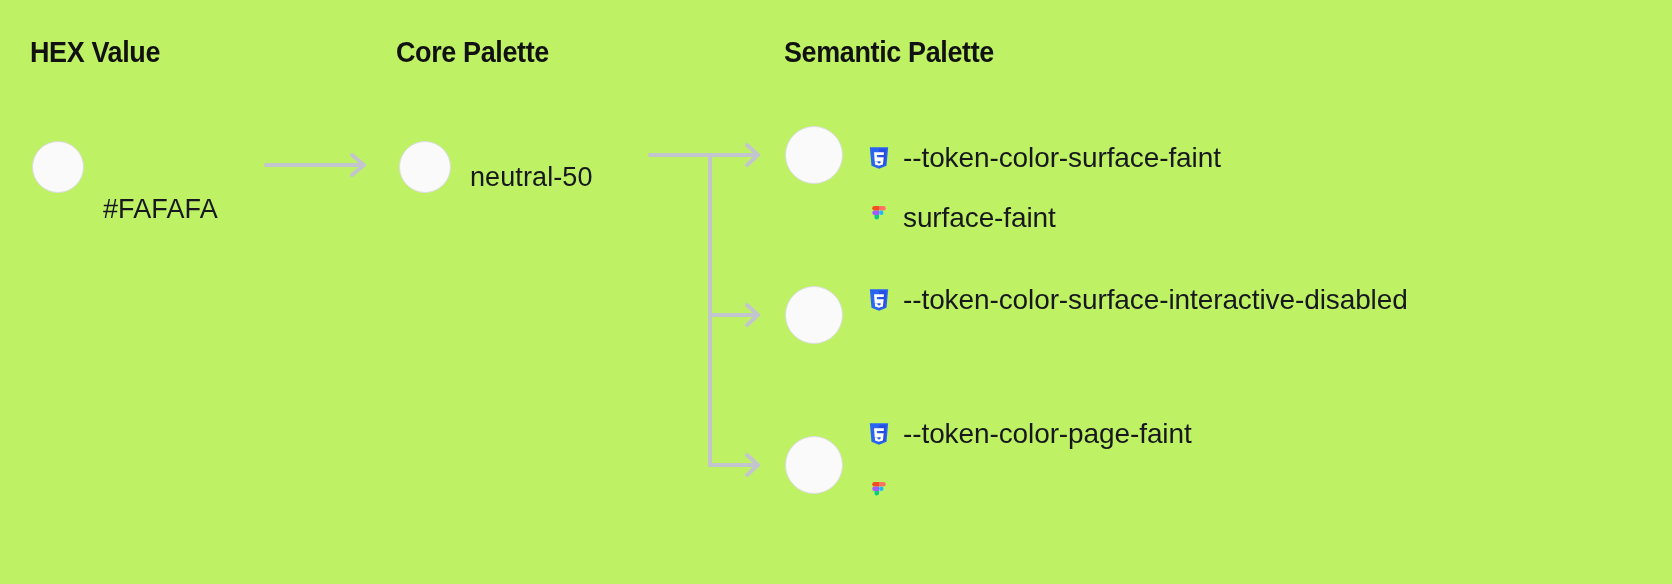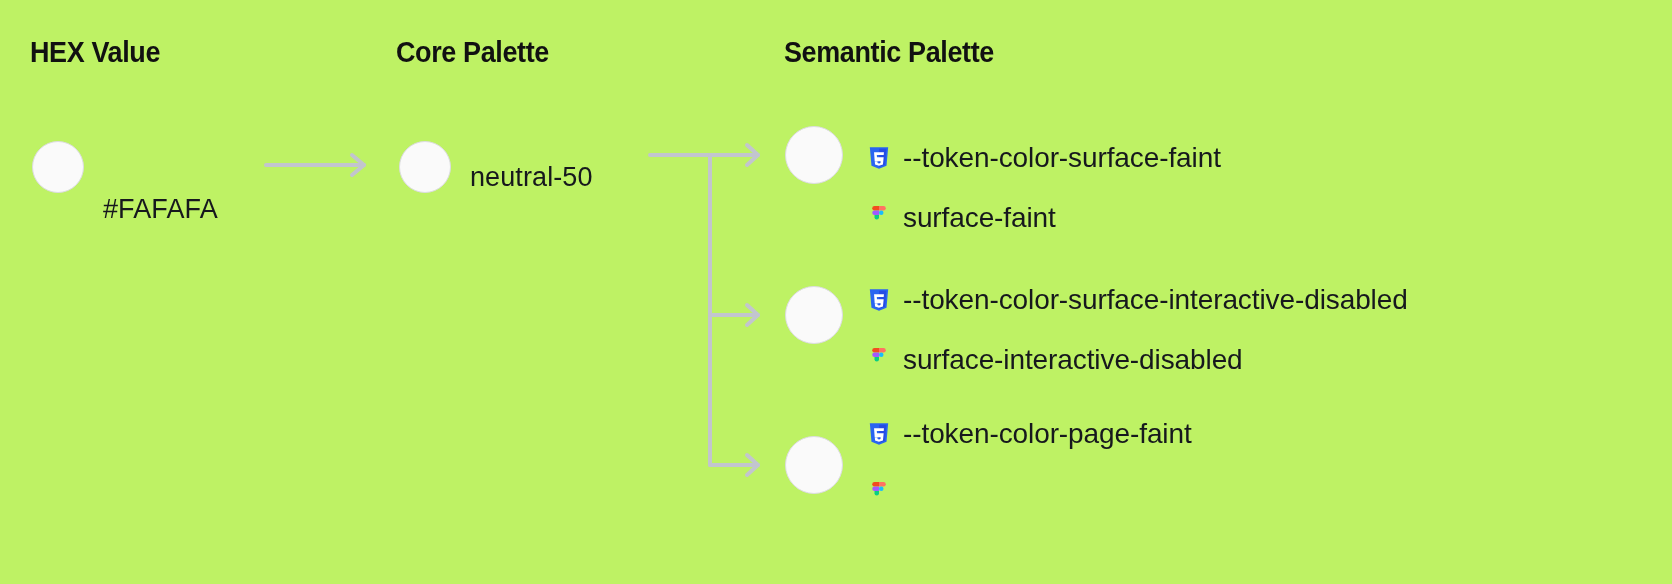--- a/index.html
+++ b/index.html
@@ -191,51 +191,39 @@
     <div class="sem-line">
       <span class="icon-slot">
         <svg width="22" height="25" viewBox="0 0 24 27">
           <path d="M2 0 h20 l-1.8 20.4 L12 23.6 L3.8 20.4 Z" fill="#2965F1"></path>
           <path d="M12 1.8 v20 l6.6-2.6 L20.1 1.8 Z" fill="#264DE4"></path>
           <path d="M6.6 5.6 h10.8 l-0.28 3.1 H9.6 l0.2 2.3 h7.3 l-0.8 8.0 L12 20.4 l-4.3-1.4 l-0.3-3.3 h2.9 l0.15 1.65 L12 17.9 l1.6-0.55 l0.18-1.9 H7.3 Z" fill="#ffffff"></path>
         </svg>
       </span>
       <span class="sem-text">--token-color-surface-interactive-disabled</span>
     </div>
+  </div>
+
+  <div class="sem-group" id="sem-group-2">
+    <div class="sem-line">
+      <span class="icon-slot">
+        <svg width="22" height="25" viewBox="0 0 24 27">
+          <path d="M2 0 h20 l-1.8 20.4 L12 23.6 L3.8 20.4 Z" fill="#2965F1"></path>
+          <path d="M12 1.8 v20 l6.6-2.6 L20.1 1.8 Z" fill="#264DE4"></path>
+          <path d="M6.6 5.6 h10.8 l-0.28 3.1 H9.6 l0.2 2.3 h7.3 l-0.8 8.0 L12 20.4 l-4.3-1.4 l-0.3-3.3 h2.9 l0.15 1.65 L12 17.9 l1.6-0.55 l0.18-1.9 H7.3 Z" fill="#ffffff"></path>
+        </svg>
+      </span>
+      <span class="sem-text">--token-color-page-faint</span>
+    </div>
     <div class="sem-line">
       <span class="icon-slot">
         <svg width="18" height="27" viewBox="0 0 18 27">
           <path d="M4.5 0 h4.5 v4.5 h-4.5 a2.25 2.25 0 0 1 0 -4.5 z" fill="#F24E1E"></path>
           <path d="M9 0 h4.5 a2.25 2.25 0 0 1 0 4.5 h-4.5 z" fill="#FF7262"></path>
           <path d="M4.5 4.5 h4.5 v4.5 h-4.5 a2.25 2.25 0 0 1 0 -4.5 z" fill="#A259FF"></path>
           <circle cx="11.25" cy="6.75" r="2.25" fill="#1ABCFE"></circle>
           <path d="M4.5 9 h4.5 v2.25 a2.25 2.25 0 0 1 -4.5 0 z" fill="#0ACF83"></path>
         </svg>
       </span>
-      <span class="sem-text">surface-interactive-disabled</span>
-    </div>
-  </div>
-
-  <div class="sem-group" id="sem-group-2">
-    <div class="sem-line">
-      <span class="icon-slot">
-        <svg width="22" height="25" viewBox="0 0 24 27">
-          <path d="M2 0 h20 l-1.8 20.4 L12 23.6 L3.8 20.4 Z" fill="#2965F1"></path>
-          <path d="M12 1.8 v20 l6.6-2.6 L20.1 1.8 Z" fill="#264DE4"></path>
-          <path d="M6.6 5.6 h10.8 l-0.28 3.1 H9.6 l0.2 2.3 h7.3 l-0.8 8.0 L12 20.4 l-4.3-1.4 l-0.3-3.3 h2.9 l0.15 1.65 L12 17.9 l1.6-0.55 l0.18-1.9 H7.3 Z" fill="#ffffff"></path>
-        </svg>
-      </span>
-      <span class="sem-text">--token-color-page-faint</span>
-    </div>
-    <div class="sem-line">
-      <span class="icon-slot">
-        <svg width="18" height="27" viewBox="0 0 18 27">
-          <path d="M4.5 0 h4.5 v4.5 h-4.5 a2.25 2.25 0 0 1 0 -4.5 z" fill="#F24E1E"></path>
-          <path d="M9 0 h4.5 a2.25 2.25 0 0 1 0 4.5 h-4.5 z" fill="#FF7262"></path>
-          <path d="M4.5 4.5 h4.5 v4.5 h-4.5 a2.25 2.25 0 0 1 0 -4.5 z" fill="#A259FF"></path>
-          <circle cx="11.25" cy="6.75" r="2.25" fill="#1ABCFE"></circle>
-          <path d="M4.5 9 h4.5 v2.25 a2.25 2.25 0 0 1 -4.5 0 z" fill="#0ACF83"></path>
-        </svg>
-      </span>
     </div>
   </div>
 
 </div>
 
 </body></html>

